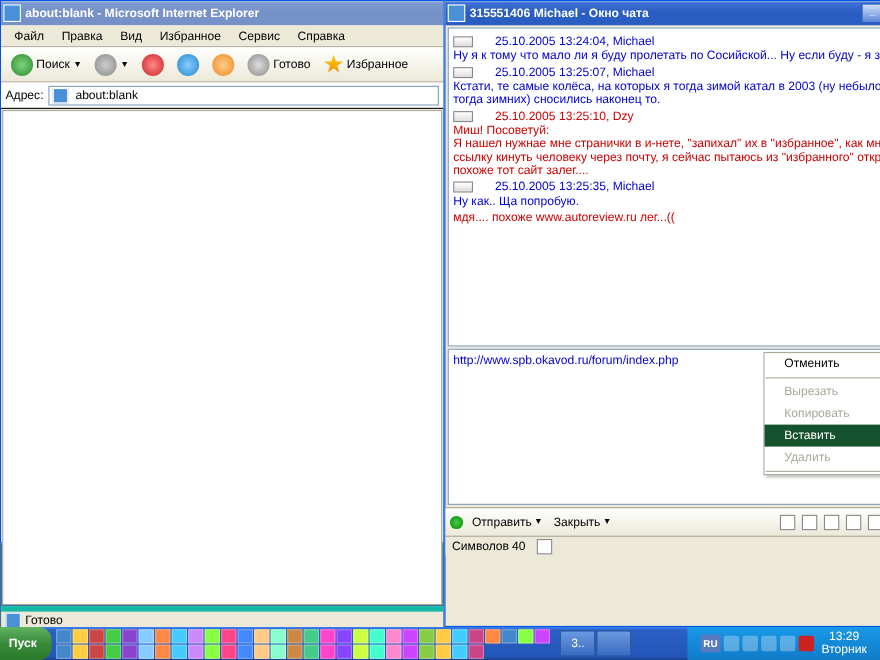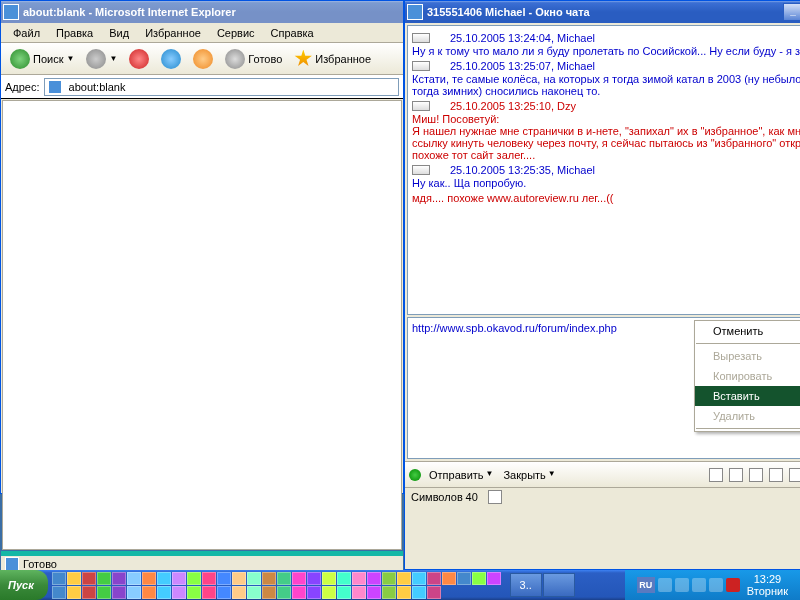--- a/index.html
+++ b/index.html
@@ -50,21 +50,21 @@
 .ctx-sep{height:1px;background:#aca899;margin:2px 1px}
 .chat-toolbar{height:26px;background:linear-gradient(#fff,#ece9d8);display:flex;align-items:center;padding:0 4px;gap:6px;border-top:1px solid #aca899;margin-top:2px}
 .ct-btn{display:flex;align-items:flex-start;gap:2px;cursor:pointer;padding:2px}
 .dd{font-size:8px}
 .chat-status{height:18px;background:#ece9d8;display:flex;align-items:center;padding:0 6px;border-top:1px solid #aca899;font-size:10px}
 .sq{width:14px;height:14px;border:1px solid #888;display:inline-block;background:#fff}
 .scrollbar{position:absolute;right:0;top:0;width:16px;height:100%;background:#ece9d8}
 .sb-btn{width:16px;height:16px;background:linear-gradient(#fff,#ccc);border:1px solid #888;font-size:8px;text-align:center;line-height:12px}
 .sb-thumb{width:14px;margin:0 1px;background:linear-gradient(#e0e8f8,#c0d0e8);border:1px solid #888}
 .taskbar{position:absolute;left:0;bottom:0;width:800px;height:30px;background:linear-gradient(to bottom,#3c81f3 0%,#2b5fc5 10%,#2456b8 90%,#1a3f8a 100%);display:flex;align-items:center}
-.start-btn{height:30px;padding:0 14px 0 8px;background:linear-gradient(to bottom,#5fb45f 0%,#3a8a3a 50%,#2a7a2a 100%);color:#fff;font-weight:bold;font-style:italic;font-size:14px;display:flex;align-items:center;border-radius:0 12px 12px 0;cursor:pointer}
+.start-btn{height:30px;padding:0 14px 0 8px;background:linear-gradient(to bottom,#5fb45f 0%,#3a8a3a 50%,#2a7a2a 100%);color:#fff;font-weight:bold;font-size:14px;display:flex;align-items:center;border-radius:0 12px 12px 0;cursor:pointer}
 .ql{display:flex;gap:1px;padding:0 4px;flex-wrap:wrap;width:460px;height:30px;align-content:center}
 .ql-i{width:14px;height:13px;border:1px solid rgba(255,255,255,.3);background:rgba(255,255,255,.2);cursor:pointer}
 .tb-tasks{display:flex;gap:1px;padding:0 2px}
 .tb-task{width:32px;height:24px;background:linear-gradient(#6a9ae0,#3a6ac0);border:1px solid #2a5aa0;cursor:pointer;display:flex;align-items:center;justify-content:center;color:#fff;font-size:10px}
 .systray{margin-left:auto;height:30px;background:linear-gradient(to bottom,#1899e8 0%,#0f7bc8 100%);display:flex;align-items:center;padding:0 12px;gap:3px}
 .tray-i{width:14px;height:14px;background:rgba(255,255,255,.3);border-radius:2px}
 .clock{color:#fff;font-size:10px;text-align:center;margin-left:4px}
 .lang{width:18px;height:16px;background:#5a7ac0;color:#fff;font-size:9px;text-align:center;line-height:16px;font-weight:bold}
 </style>
 </head>

